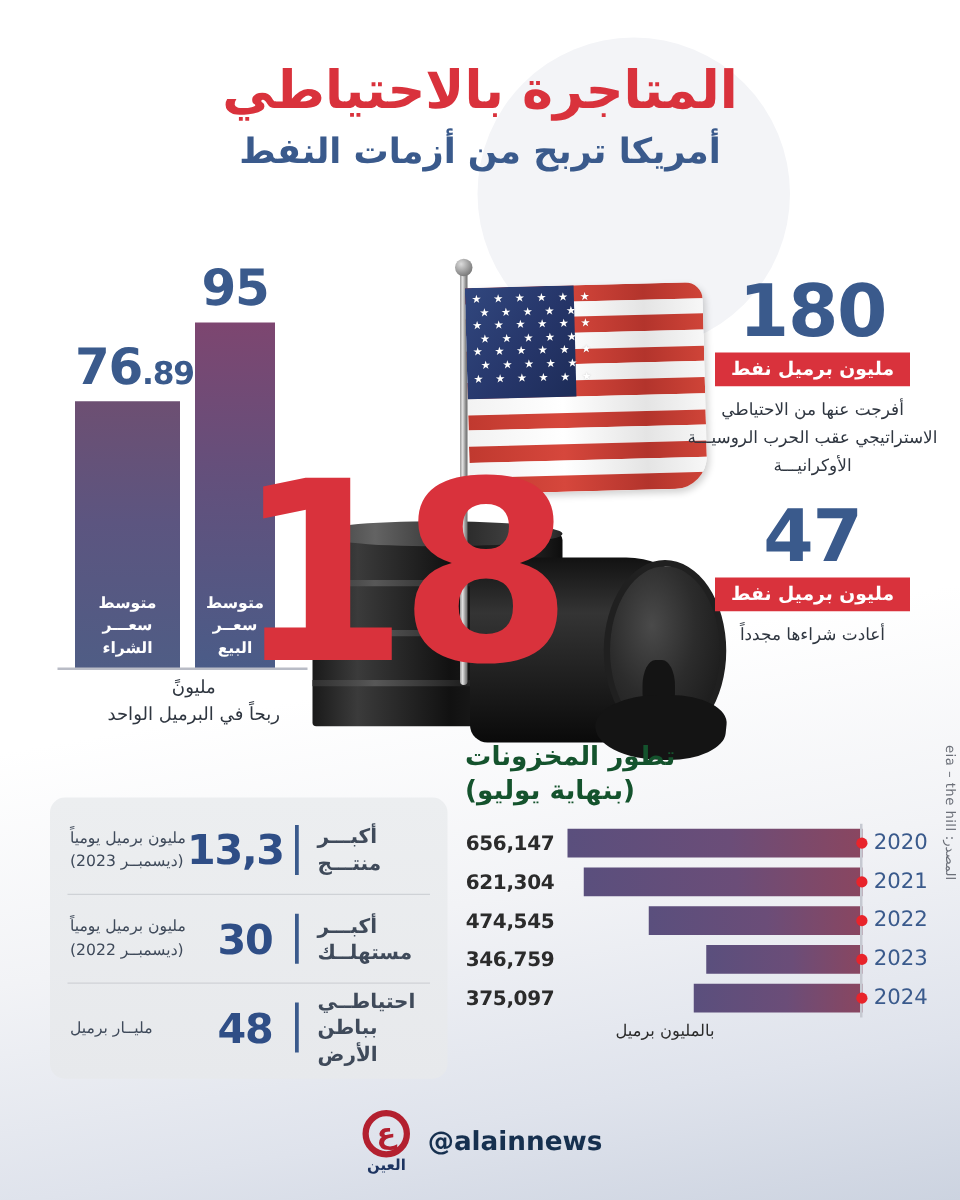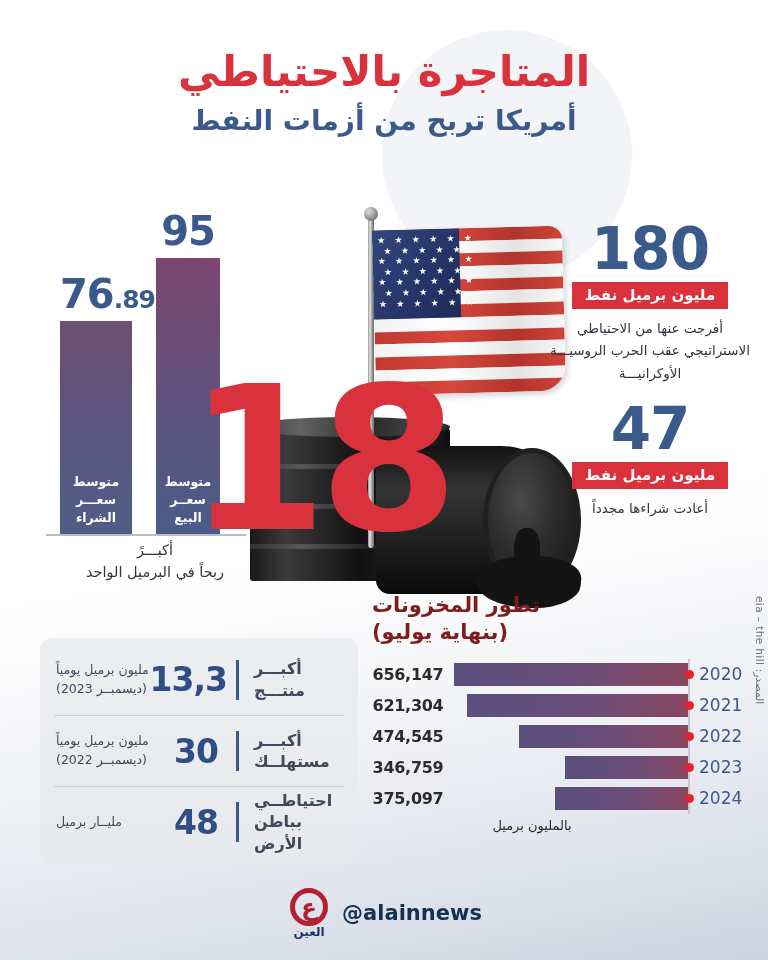--- a/index.html
+++ b/index.html
@@ -168,21 +168,21 @@
     font-size:33px; direction:ltr; letter-spacing:-1px;
   }
   .p-unit {
     flex:1; text-align:left; color:#3f4a5a; font-size:12.5px;
     line-height:1.5; direction:rtl; padding-left:2px;
   }
 
   
   .chart { position:absolute; right:26px; top:592px; width:374px; z-index:6; }
   .chart-title {
-    text-align:left; color:#7f1d1d; font-weight:bold; font-size:21px;
+    text-align:left; color:#14532d; font-weight:bold; font-size:21px;
     line-height:1.28; direction:rtl; padding-left:4px;
   }
   .chart-body { position:relative; margin-top:13px; direction:ltr; }
   .crow { display:flex; align-items:center; height:31px; }
   .cval {
     width:86px; text-align:center; font-weight:bold; font-size:16px;
     color:#2b2b2b; direction:ltr; padding-right:6px; letter-spacing:-0.3px;
   }
   .ctrack { flex:1; position:relative; height:31px; }
   .cbar {
@@ -238,21 +238,21 @@
 
   <div class="watermark"></div>
   <div class="watermark2"></div>
 
   <div class="header">
     <div class="title">المتاجرة بالاحتياطي</div>
     <div class="subtitle">أمريكا تربح من أزمات النفط</div>
   </div>
 
   <div class="vbars">
-    <div class="vbar-group" style="left:14px; width:72px; height:215px;">
+    <div class="vbar-group" style="left:14px; width:84px; height:215px;">
       <div class="vbar-val">
         <span>76</span><span class="dec">.89</span>
       </div>
       <div class="vbar-rect">
         <div class="vbar-label">
             <div>متوسط</div>
             <div>سعـــر</div>
             <div>الشراء</div>
           </div>
       </div>
@@ -299,21 +299,21 @@
           <i style="top: 84.59%; background: linear-gradient(90deg, rgb(242, 242, 242), rgb(255, 255, 255) 40%, rgb(228, 228, 228) 75%, rgb(247, 247, 247));"></i>
           <i style="top: 92.28%; background: linear-gradient(90deg, rgb(192, 57, 47), rgb(214, 71, 60) 40%, rgb(179, 52, 44) 75%, rgb(207, 68, 56));"></i>
         </div>
       <div class="canton"></div>
       <div class="stars">★ ★ ★ ★ ★ ★<br>&nbsp;★ ★ ★ ★ ★<br>★ ★ ★ ★ ★ ★<br>&nbsp;★ ★ ★ ★ ★<br>★ ★ ★ ★ ★ ★<br>&nbsp;★ ★ ★ ★ ★<br>★ ★ ★ ★ ★ ★</div>
     </div>
   </div>
 
   <div class="big18">18</div>
   <div class="profit-sub">
-    <div>أكبـــرً</div>
+    <div>مليونً</div>
     <div>ربحاً في البرميل الواحد</div>
   </div>
 
   <div class="rstats">
     <div>
       <div class="rstat-num">180</div>
       <div class="rstat-badge">مليون برميل نفط</div>
       <div class="rstat-desc">أفرجت عنها من الاحتياطي الاستراتيجي عقب الحرب الروسيـــة الأوكرانيـــة</div>
     </div>
     <div class="rstat-block2">

